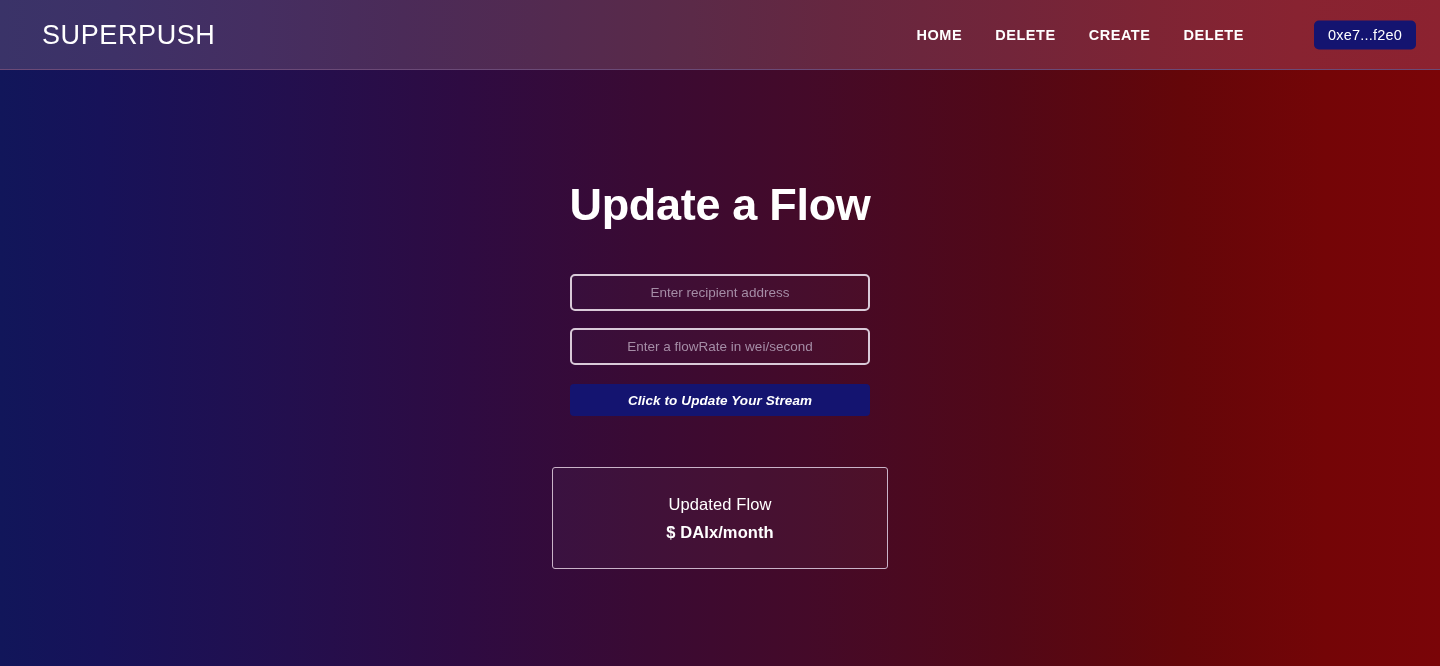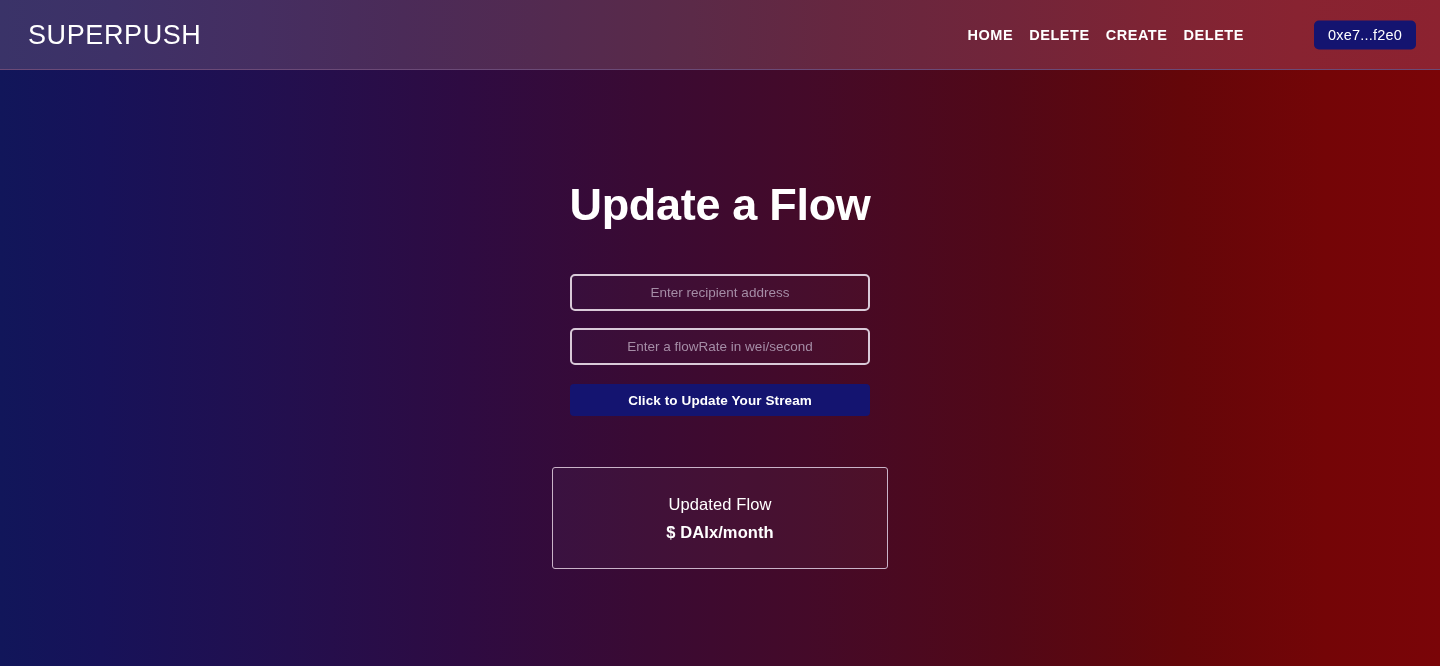--- a/index.html
+++ b/index.html
@@ -45,39 +45,39 @@
         #662740 58%,
         #72253a 70%,
         #7e2434 80%,
         #882331 90%,
         #8c2230 100%);
     border-bottom: 1px solid #6b4a77;
   }
 
   .brand {
     position: absolute;
-    left: 28px;
+    left: 42px;
     top: 50%;
     transform: translateY(-50%);
     font-size: 27px;
     font-weight: 300;
     letter-spacing: 0.6px;
     color: #ffffff;
     white-space: nowrap;
     cursor: pointer;
   }
 
   .nav-links {
     position: absolute;
     right: 196px;
     top: 50%;
     transform: translateY(-50%);
     display: flex;
     align-items: center;
-    gap: 16px;
+    gap: 33px;
   }
 
   .nav-link {
     font-size: 14.5px;
     font-weight: bold;
     letter-spacing: 0.55px;
     color: #ffffff;
     text-decoration: none;
     white-space: nowrap;
     cursor: pointer;
@@ -158,20 +158,21 @@
     margin-top: 2px;
     background: #141470;
     border: none;
     border-radius: 4px;
     color: #ffffff;
     font-family: "Liberation Sans", sans-serif;
     font-size: 13.5px;
     font-weight: bold;
     letter-spacing: 0.1px;
     cursor: pointer;
+    font-style: italic;
   }
 
   
   .result-card {
     margin-top: 51px;
     width: 336px;
     height: 102px;
     background: rgba(255, 255, 255, 0.03);
     border: 1px solid #c9b3c8;
     border-radius: 3px;

